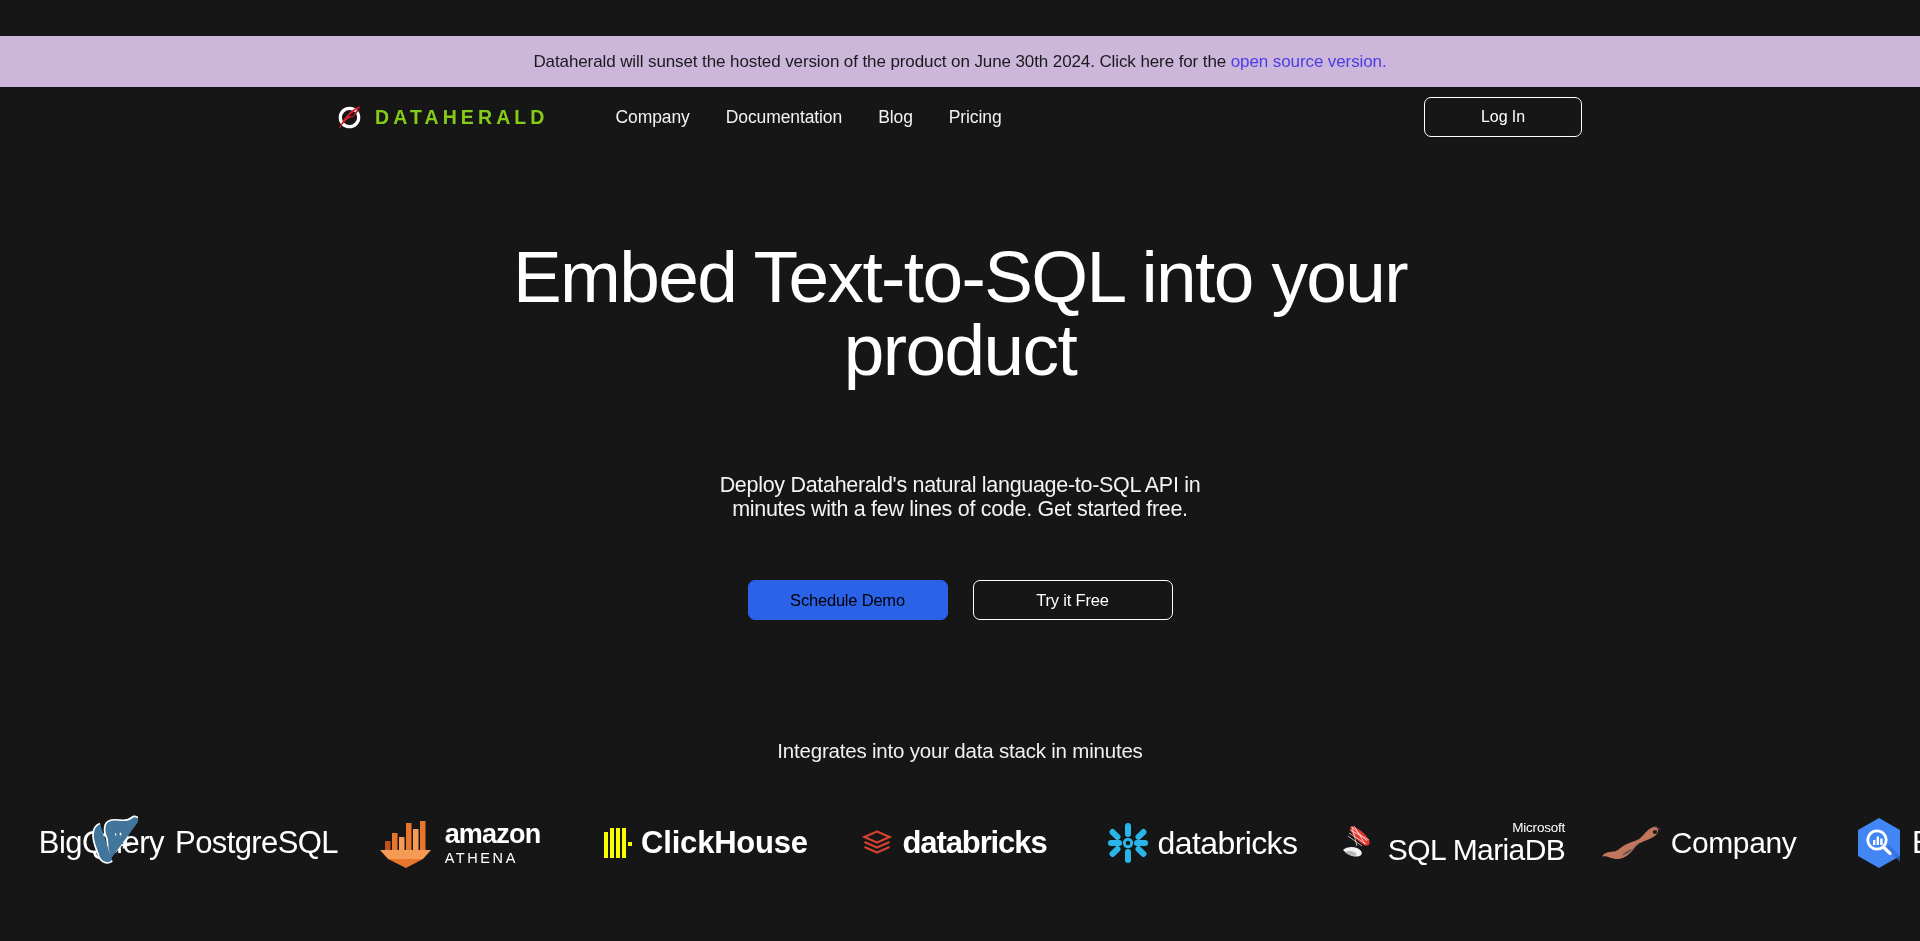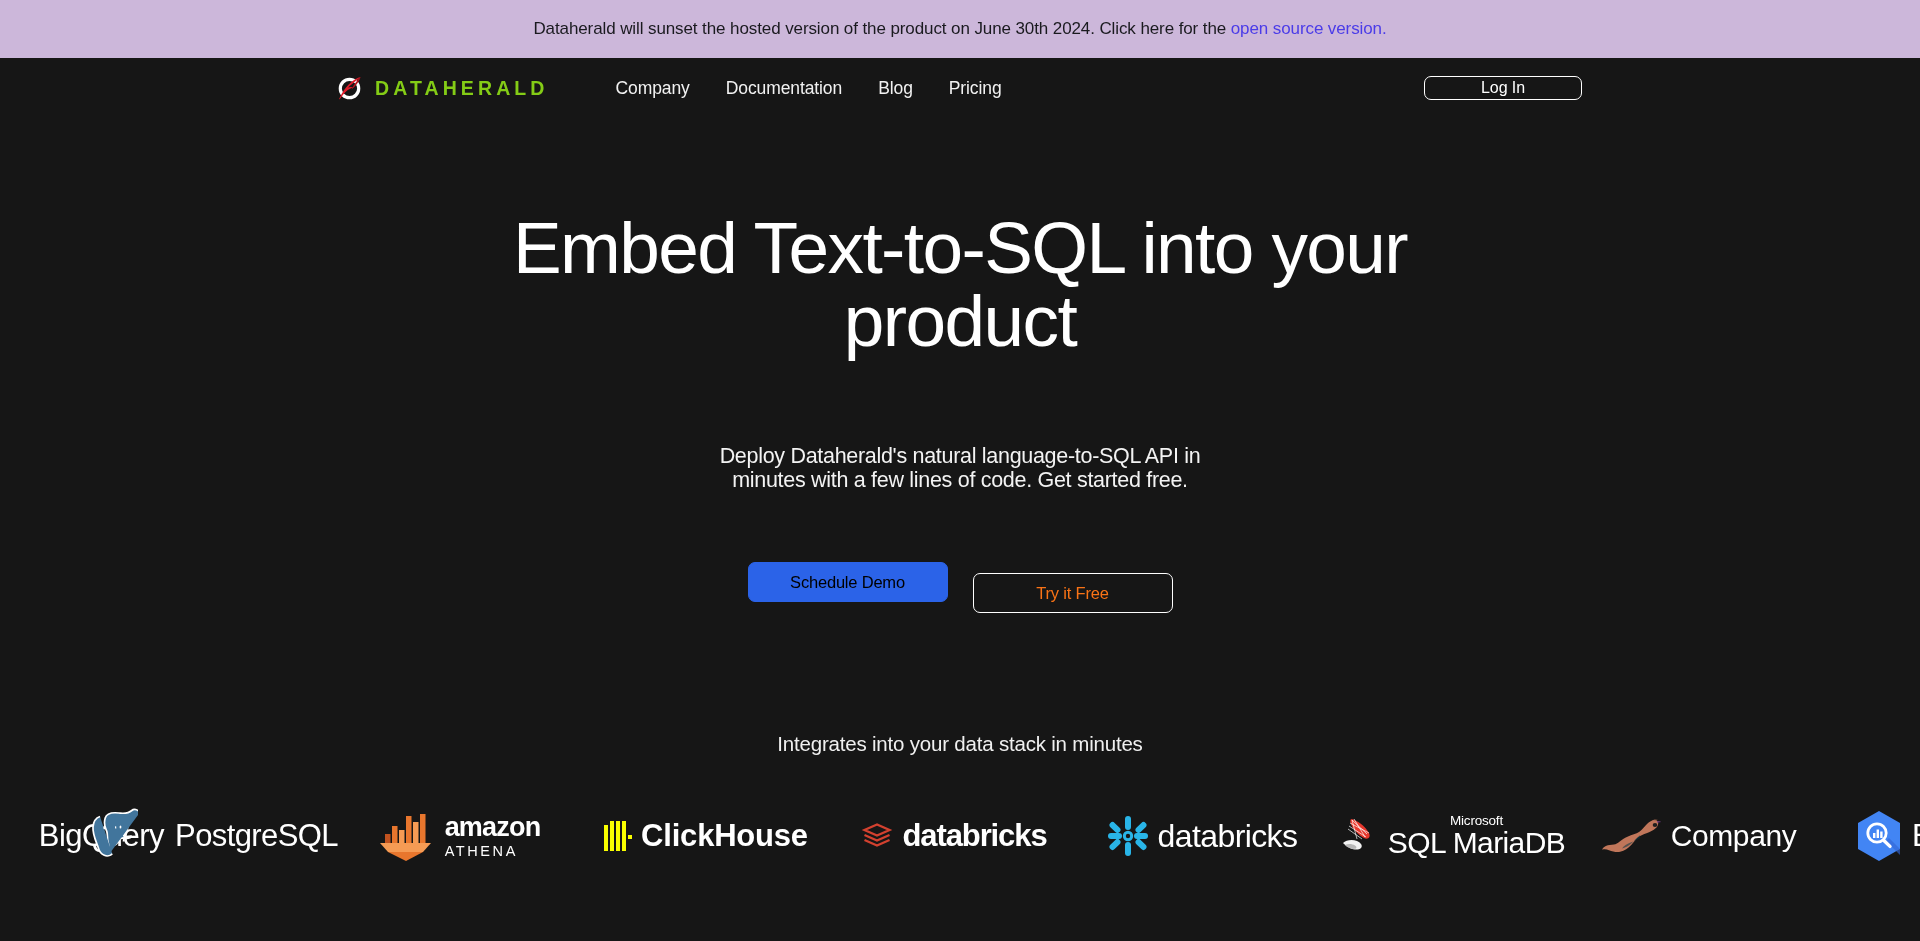--- a/index.html
+++ b/index.html
@@ -5,24 +5,25 @@
   *{box-sizing:border-box;margin:0;padding:0;}
   html,body{width:1920px;height:941px;overflow:hidden;}
   body{
     background:#161616;
     font-family:"Liberation Sans","DejaVu Sans",sans-serif;
     -webkit-font-smoothing:antialiased;
   }
 
   
   #announcement-banner{
-    height:58px;
+    height:51px;
     background:#ccb7da;
     display:flex;align-items:center;justify-content:center;
     position:relative;
+    margin-top:36px;
   }
   #announcement-banner .banner-text{
     font-size:17px;
     color:#1a1a1f;
     letter-spacing:-0.1px;
     white-space:nowrap;
   }
   #announcement-banner .banner-link{
     color:#4b3ce8;
     text-decoration:none;
@@ -71,21 +72,21 @@
     cursor:pointer;
     letter-spacing:-0.1px;
     white-space:nowrap;
   }
   .header-actions{
     margin-left:auto;
     display:flex;align-items:center;
     padding-right:18px;
   }
   #login-button{
-    width:158px;height:24px;
+    width:158px;height:40px;
     border:1.3px solid #ffffff;
     border-radius:7px;
     background:transparent;
     color:#ffffff;
     font-size:16px;
     font-family:inherit;
     cursor:pointer;
     letter-spacing:-0.1px;
   }
 
@@ -130,22 +131,21 @@
   #cta-primary{
     width:200px;
     background:#2b63e8;
     border:1px solid #2b63e8;
     color:#000000;
   }
   #cta-secondary{
     width:200px;
     background:transparent;
     border:1.3px solid #ffffff;
-    color:#f97316;
-    margin-top:22px;
+    color:#ffffff;
   }
 
   
   #integrations{
     margin-top:119px;
     text-align:center;
   }
   #integrations-heading{
     color:#f0f0f0;
     font-size:20.5px;
@@ -194,21 +194,21 @@
   
   .db-mark{width:32px;height:32px;flex:0 0 auto;}
   .db-word{font-size:31px;font-weight:700;letter-spacing:-1.1px;}
 
   
   .sf-mark{width:42px;height:42px;flex:0 0 auto;}
   .sf-word{font-size:32px;letter-spacing:-0.6px;font-weight:400;}
 
   
   .ms-mark{width:44px;height:44px;flex:0 0 auto;}
-  .ms-words{display:flex;flex-direction:column;align-items:center;line-height:1;}
+  .ms-words{display:flex;flex-direction:column;align-items:flex-end;line-height:1;}
   .ms-top{font-size:13.5px;letter-spacing:-0.2px;}
   .ms-bot{font-size:30px;font-weight:400;letter-spacing:-0.6px;margin-top:1px;}
 
   
   .maria-mark{width:62px;height:40px;flex:0 0 auto;}
   .maria-word{font-size:30px;letter-spacing:-0.4px;font-weight:400;}
 
   
   .bq-mark{width:48px;height:52px;flex:0 0 auto;}
   .bq-word{font-size:31px;letter-spacing:-0.5px;font-weight:400;}

